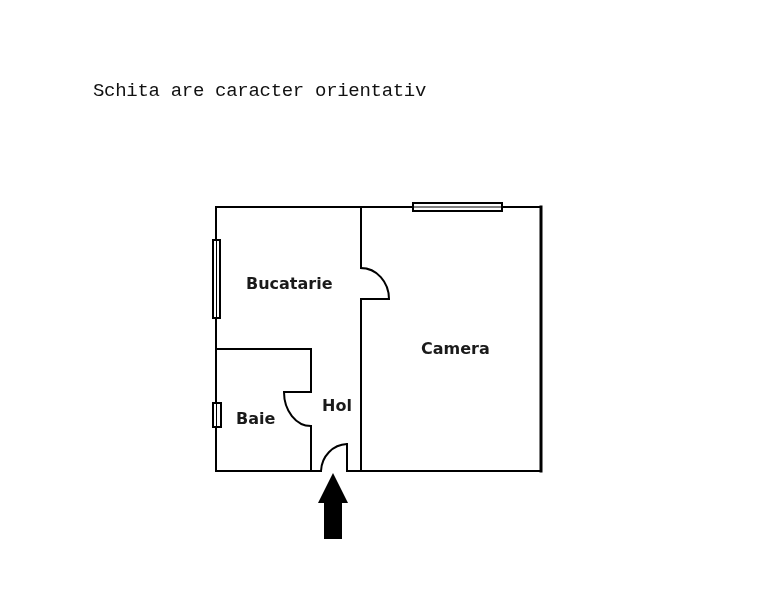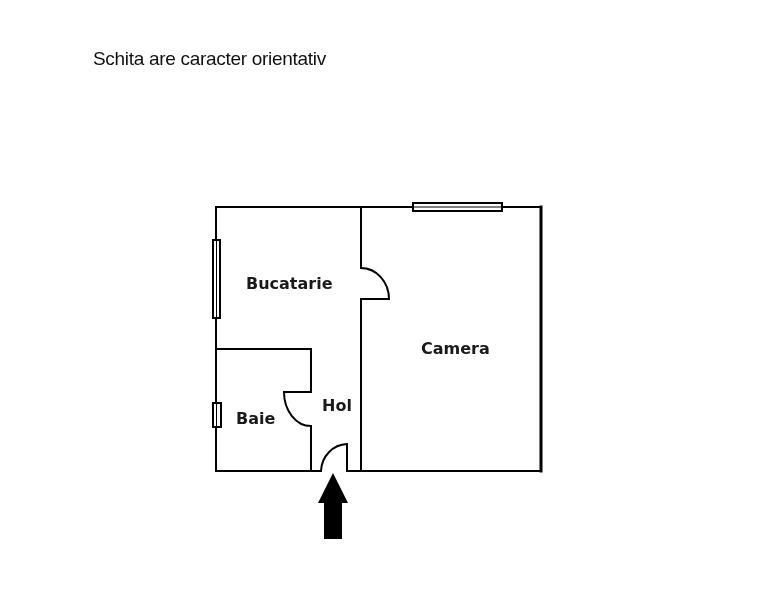--- a/index.html
+++ b/index.html
@@ -1,19 +1,19 @@
 <!DOCTYPE html>
 <html><head>
   <meta charset="utf-8">
   <style>
     html, body { margin: 0; padding: 0; background: #ffffff; }
     body { width: 768px; height: 614px; position: relative; overflow: hidden; font-family: "DejaVu Sans", sans-serif; }
     .caption {
-      position: absolute; left: 93px; top: 48px;
-      font-family: Liberation Sans, sans-serif; font-size: 19px; color: #111111;
+      position: absolute; left: 93px; top: 80px;
+      font-family: Liberation Mono, monospace; font-size: 19px; color: #111111;
       letter-spacing: -0.3px; white-space: nowrap;
     }
     svg.plan { position: absolute; left: 0; top: 0; }
     .room-label { font-family: "DejaVu Sans", sans-serif; font-weight: bold; font-size: 16px; fill: #1a1a1a; }
   </style>
 </head>
 <body>
 
 <div class="caption">Schita are caracter orientativ</div>
 

